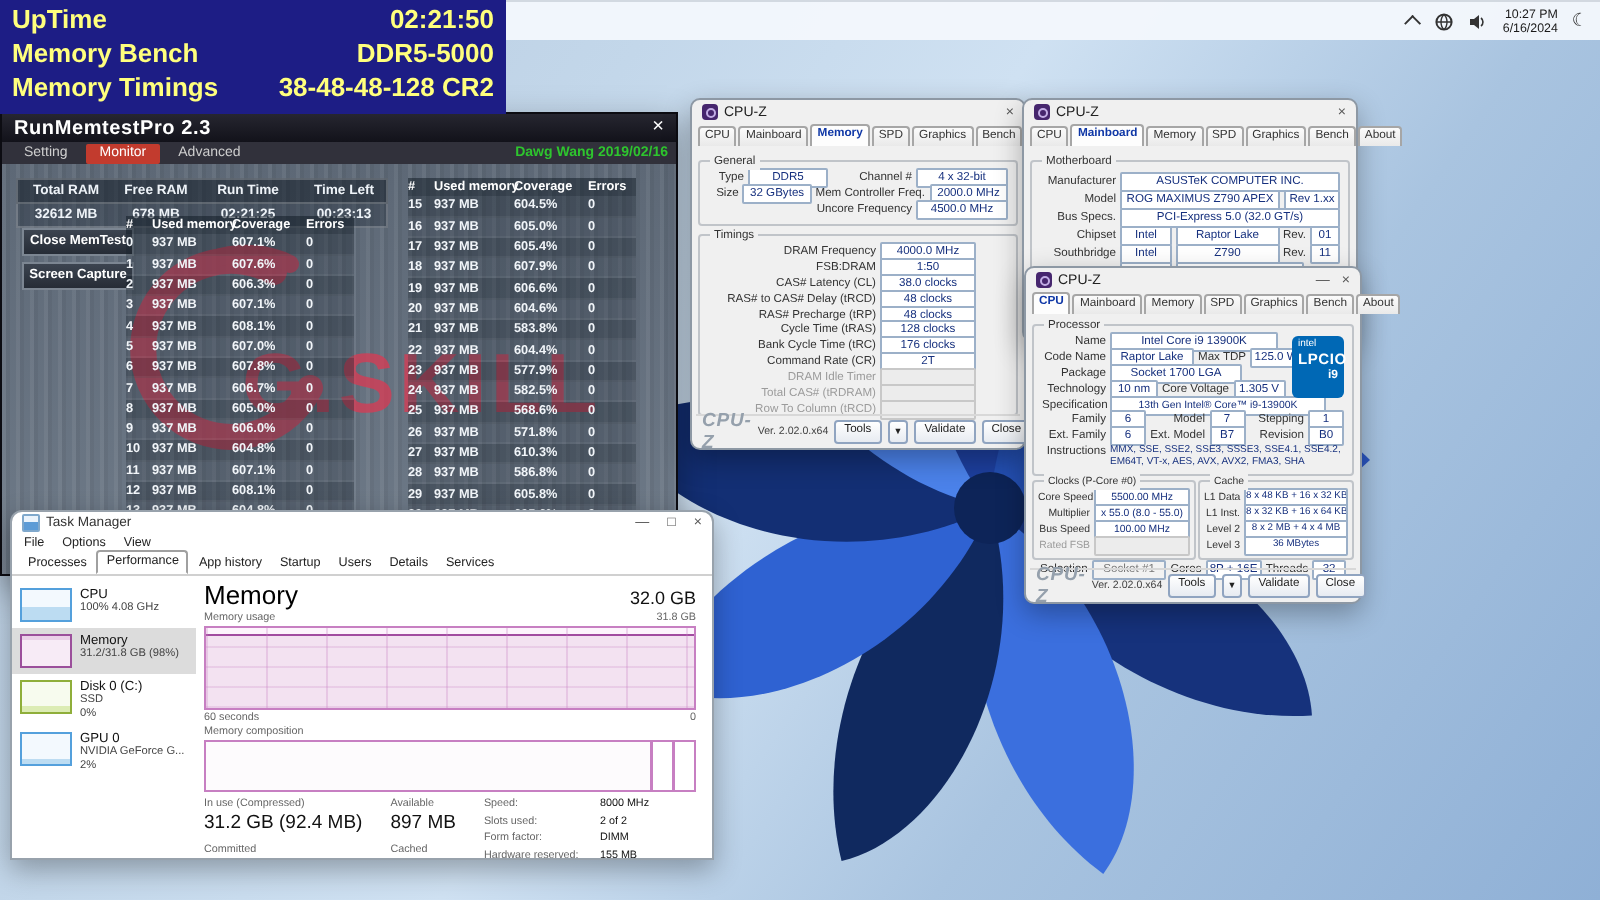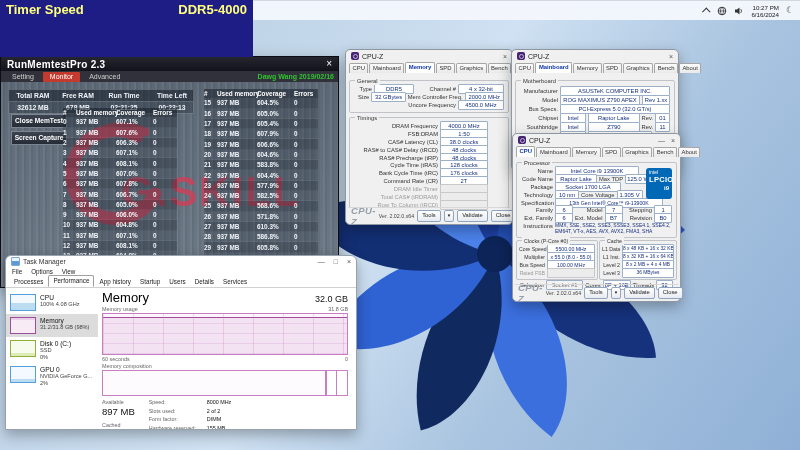--- a/index.html
+++ b/index.html
@@ -134,24 +134,30 @@
       <path d="M0 0 C28 -30 76 -32 95 -12 C70 12 26 17 0 0 Z" fill="#132f74" transform="rotate(200)"></path>
       <path d="M0 0 C28 -30 76 -32 95 -12 C70 12 26 17 0 0 Z" fill="#4b82ea" transform="rotate(240)"></path>
       <path d="M0 0 C28 -30 76 -32 95 -12 C70 12 26 17 0 0 Z" fill="#1d3f9e" transform="rotate(280)"></path>
       <path d="M0 0 C28 -30 76 -32 95 -12 C70 12 26 17 0 0 Z" fill="#2450b4" transform="rotate(320)"></path>
       <circle r="9" fill="#0d2458"></circle>
     </g>
   </svg>
 
   <div id="osd" class="abs">
       <div class="osd-row">
-      <span>Timer Speed</span>
-      <span>DDR5-4000</span>
+      <span>UpTime</span>
+      <span>02:21:50</span>
     </div>
       <div class="osd-row">
+      <span>Memory Bench</span>
+      <span>DDR5-5000</span>
+    </div>
+      <div class="osd-row">
+      <span>Memory Timings</span>
+      <span>38-48-48-128 CR2</span>
     </div>
     </div>
 
   <div id="memtest" class="abs">
     <div class="mt-titlebar">
       <span class="mt-title">RunMemtestPro 2.3</span>
       <span class="mt-close">×</span>
     </div>
     <div class="mt-tabs">
       <span style="display:contents"><span class="mt-tab">Setting</span><span class="mt-tab selected">Monitor</span><span class="mt-tab">Advanced</span></span>
@@ -756,20 +762,25 @@
           </div>
         <div class="tm-sub">
           <span>60 seconds</span>
           <span>0</span>
         </div>
         <div class="tm-sub" style="justify-content:flex-start;">
             <span>Memory composition</span>
           </div>
         <div class="tm-comp"></div>
         <div class="tm-stats">
+          <div>
+            <div class="st-label">In use (Compressed)</div>
+            <div class="st-value">31.2 GB (92.4 MB)</div>
+            <div class="st-label mt4">Committed</div>
+          </div>
           <div>
             <div class="st-label">Available</div>
             <div class="st-value">897 MB</div>
             <div class="st-label mt4">Cached</div>
           </div>
           <div class="st-grid">
             <span class="k">Speed:</span>
               <span class="v">8000 MHz</span>
             <span class="k">Slots used:</span>
               <span class="v">2 of 2</span>

